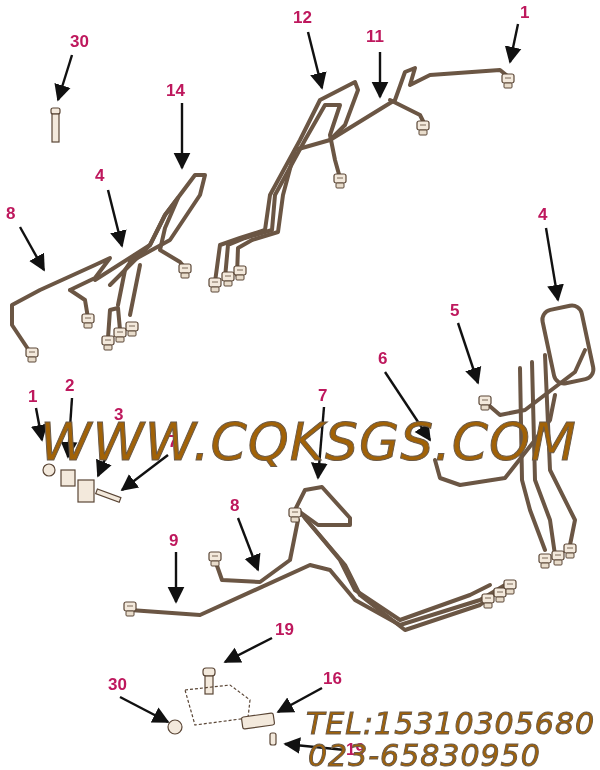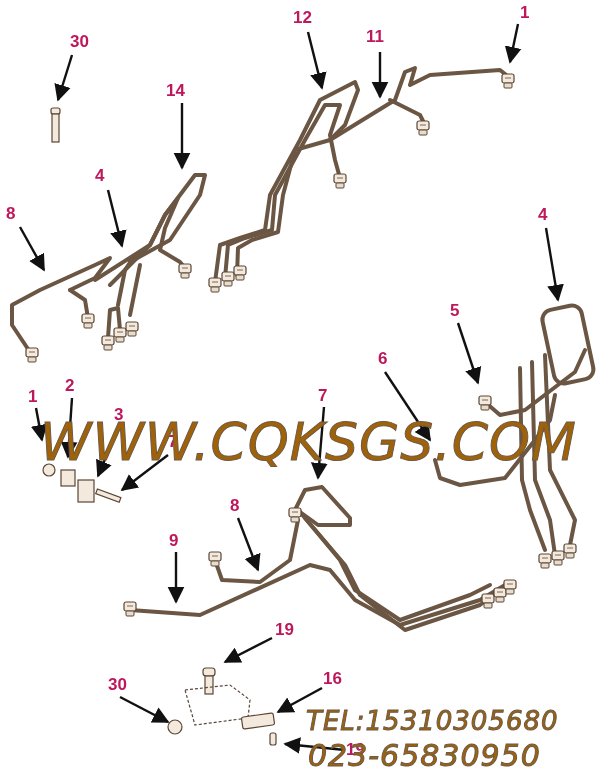--- a/index.html
+++ b/index.html
@@ -5,21 +5,21 @@
     html, body { margin: 0; padding: 0; background: #ffffff; }
     body { width: 600px; height: 770px; position: relative; overflow: hidden;
            font-family: "Liberation Sans", sans-serif; }
     #stage { position: absolute; left: 0; top: 0; width: 600px; height: 770px; }
     .callout { position: absolute; font-family: "Liberation Sans", sans-serif;
                font-weight: bold; font-size: 17px; color: #be185d; line-height: 1; }
     .watermark { position: absolute; font-family: "DejaVu Sans", sans-serif;
                  font-style: italic; color: #a16207; -webkit-text-stroke: 1px #6b5a48;
                  white-space: nowrap; letter-spacing: 1px; }
     .wm-url { left: 40px; top: 412px; font-size: 52px; }
-    .wm-tel { left: 306px; top: 706px; font-size: 26px; }
+    .wm-tel { left: 306px; top: 706px; font-size: 30px; }
     .wm-phone { left: 308px; top: 738px; font-size: 30px; }
   </style>
 </head>
 <body>
 
 <svg id="stage" viewBox="0 0 600 770" xmlns="http://www.w3.org/2000/svg">
   <defs>
     <marker id="ah" viewBox="0 0 10 10" refX="9" refY="5" markerWidth="7" markerHeight="9" orient="auto-start-reverse">
       <path d="M0,0 L10,5 L0,10 z" fill="#111"></path>
     </marker>

